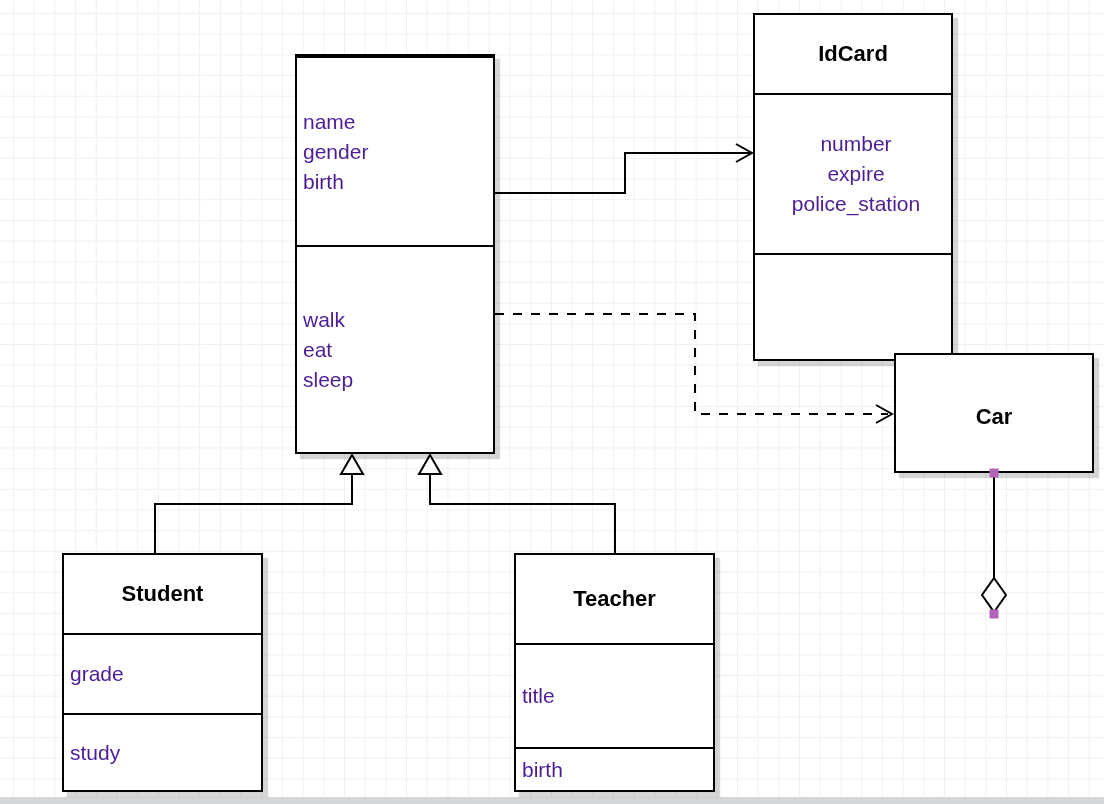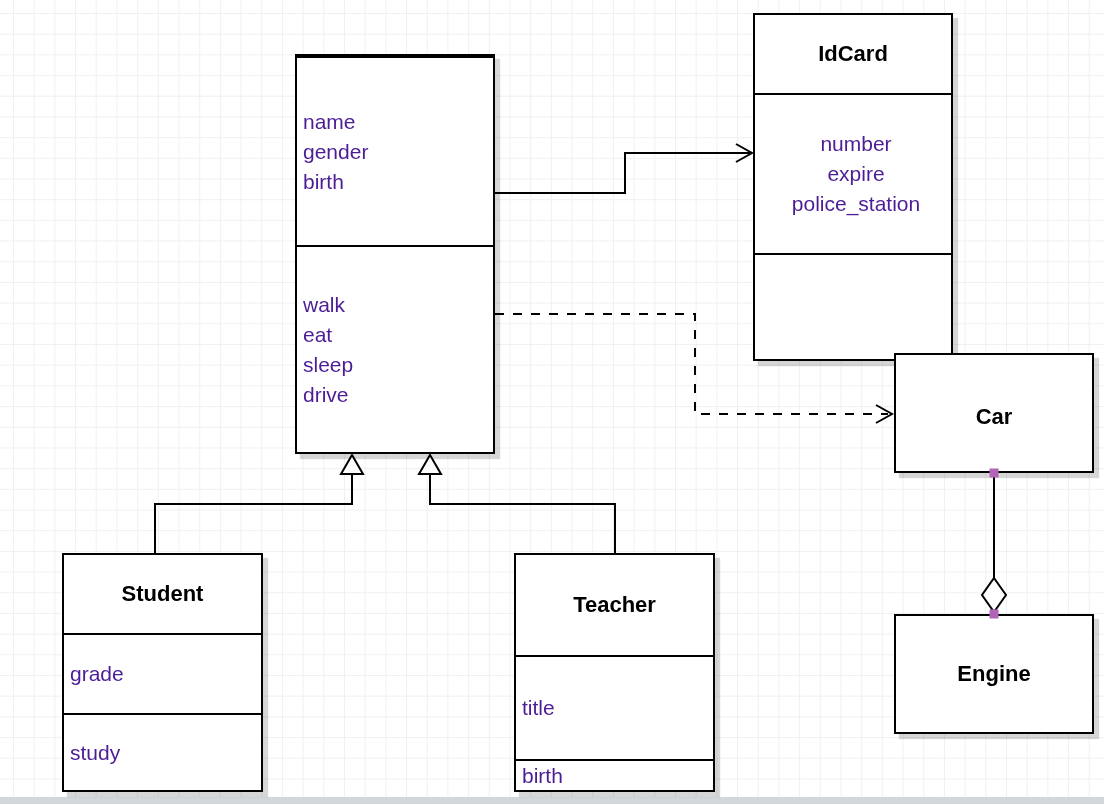--- a/index.html
+++ b/index.html
@@ -80,54 +80,50 @@
   <div class="uml-class" style="left:295px; top:54px; width:200px; height:400px;">
     <div class="uml-sec" style="height:189px;">
       <div class="uml-line">name</div>
       <div class="uml-line">gender</div>
       <div class="uml-line">birth</div>
     </div>
     <div class="uml-sec" style="flex:1;">
       <div class="uml-line">walk</div>
       <div class="uml-line">eat</div>
       <div class="uml-line">sleep</div>
-      <div class="uml-line">drive</div>
     </div>
   </div>
 
   <div class="uml-class" style="left:753px; top:13px; width:200px; height:348px;text-align:center;">
     <div class="uml-title" style="height:78px;">IdCard</div>
     <div class="uml-sec" style="height:160px;">
       <div class="uml-line">number</div>
       <div class="uml-line">expire</div>
       <div class="uml-line">police_station</div>
     </div>
     <div class="uml-sec" style="flex:1;"></div>
   </div>
 
   <div class="uml-class" style="left:894px; top:353px; width:200px; height:120px;">
     <div class="uml-title" style="flex:1;margin-top:8px;">Car</div>
   </div>
 
-  <div class="uml-class" style="left:894px; top:614px; width:200px; height:120px;">
-    <div class="uml-title" style="flex:1;">Engine</div>
-  </div>
 
   <div class="uml-class" style="left:54px; top:553px; width:201px; height:239px;margin-left:8px;">
     <div class="uml-title" style="height:78px;">Student</div>
     <div class="uml-sec" style="height:80px;">
       <div class="uml-line">grade</div>
     </div>
     <div class="uml-sec" style="flex:1;">
       <div class="uml-line">study</div>
     </div>
   </div>
 
   <div class="uml-class" style="left:514px; top:553px; width:201px; height:239px;">
-    <div class="uml-title" style="height:100px;">Teacher</div>
+    <div class="uml-title" style="height:88px;">Teacher</div>
     <div class="uml-sec" style="height:104px;">
       <div class="uml-line">title</div>
     </div>
     <div class="uml-sec" style="flex:1;">
       <div class="uml-line">birth</div>
     </div>
   </div>
 
   <svg class="edges" viewBox="0 0 1104 804" fill="none" stroke="#000000" stroke-width="2">
 

